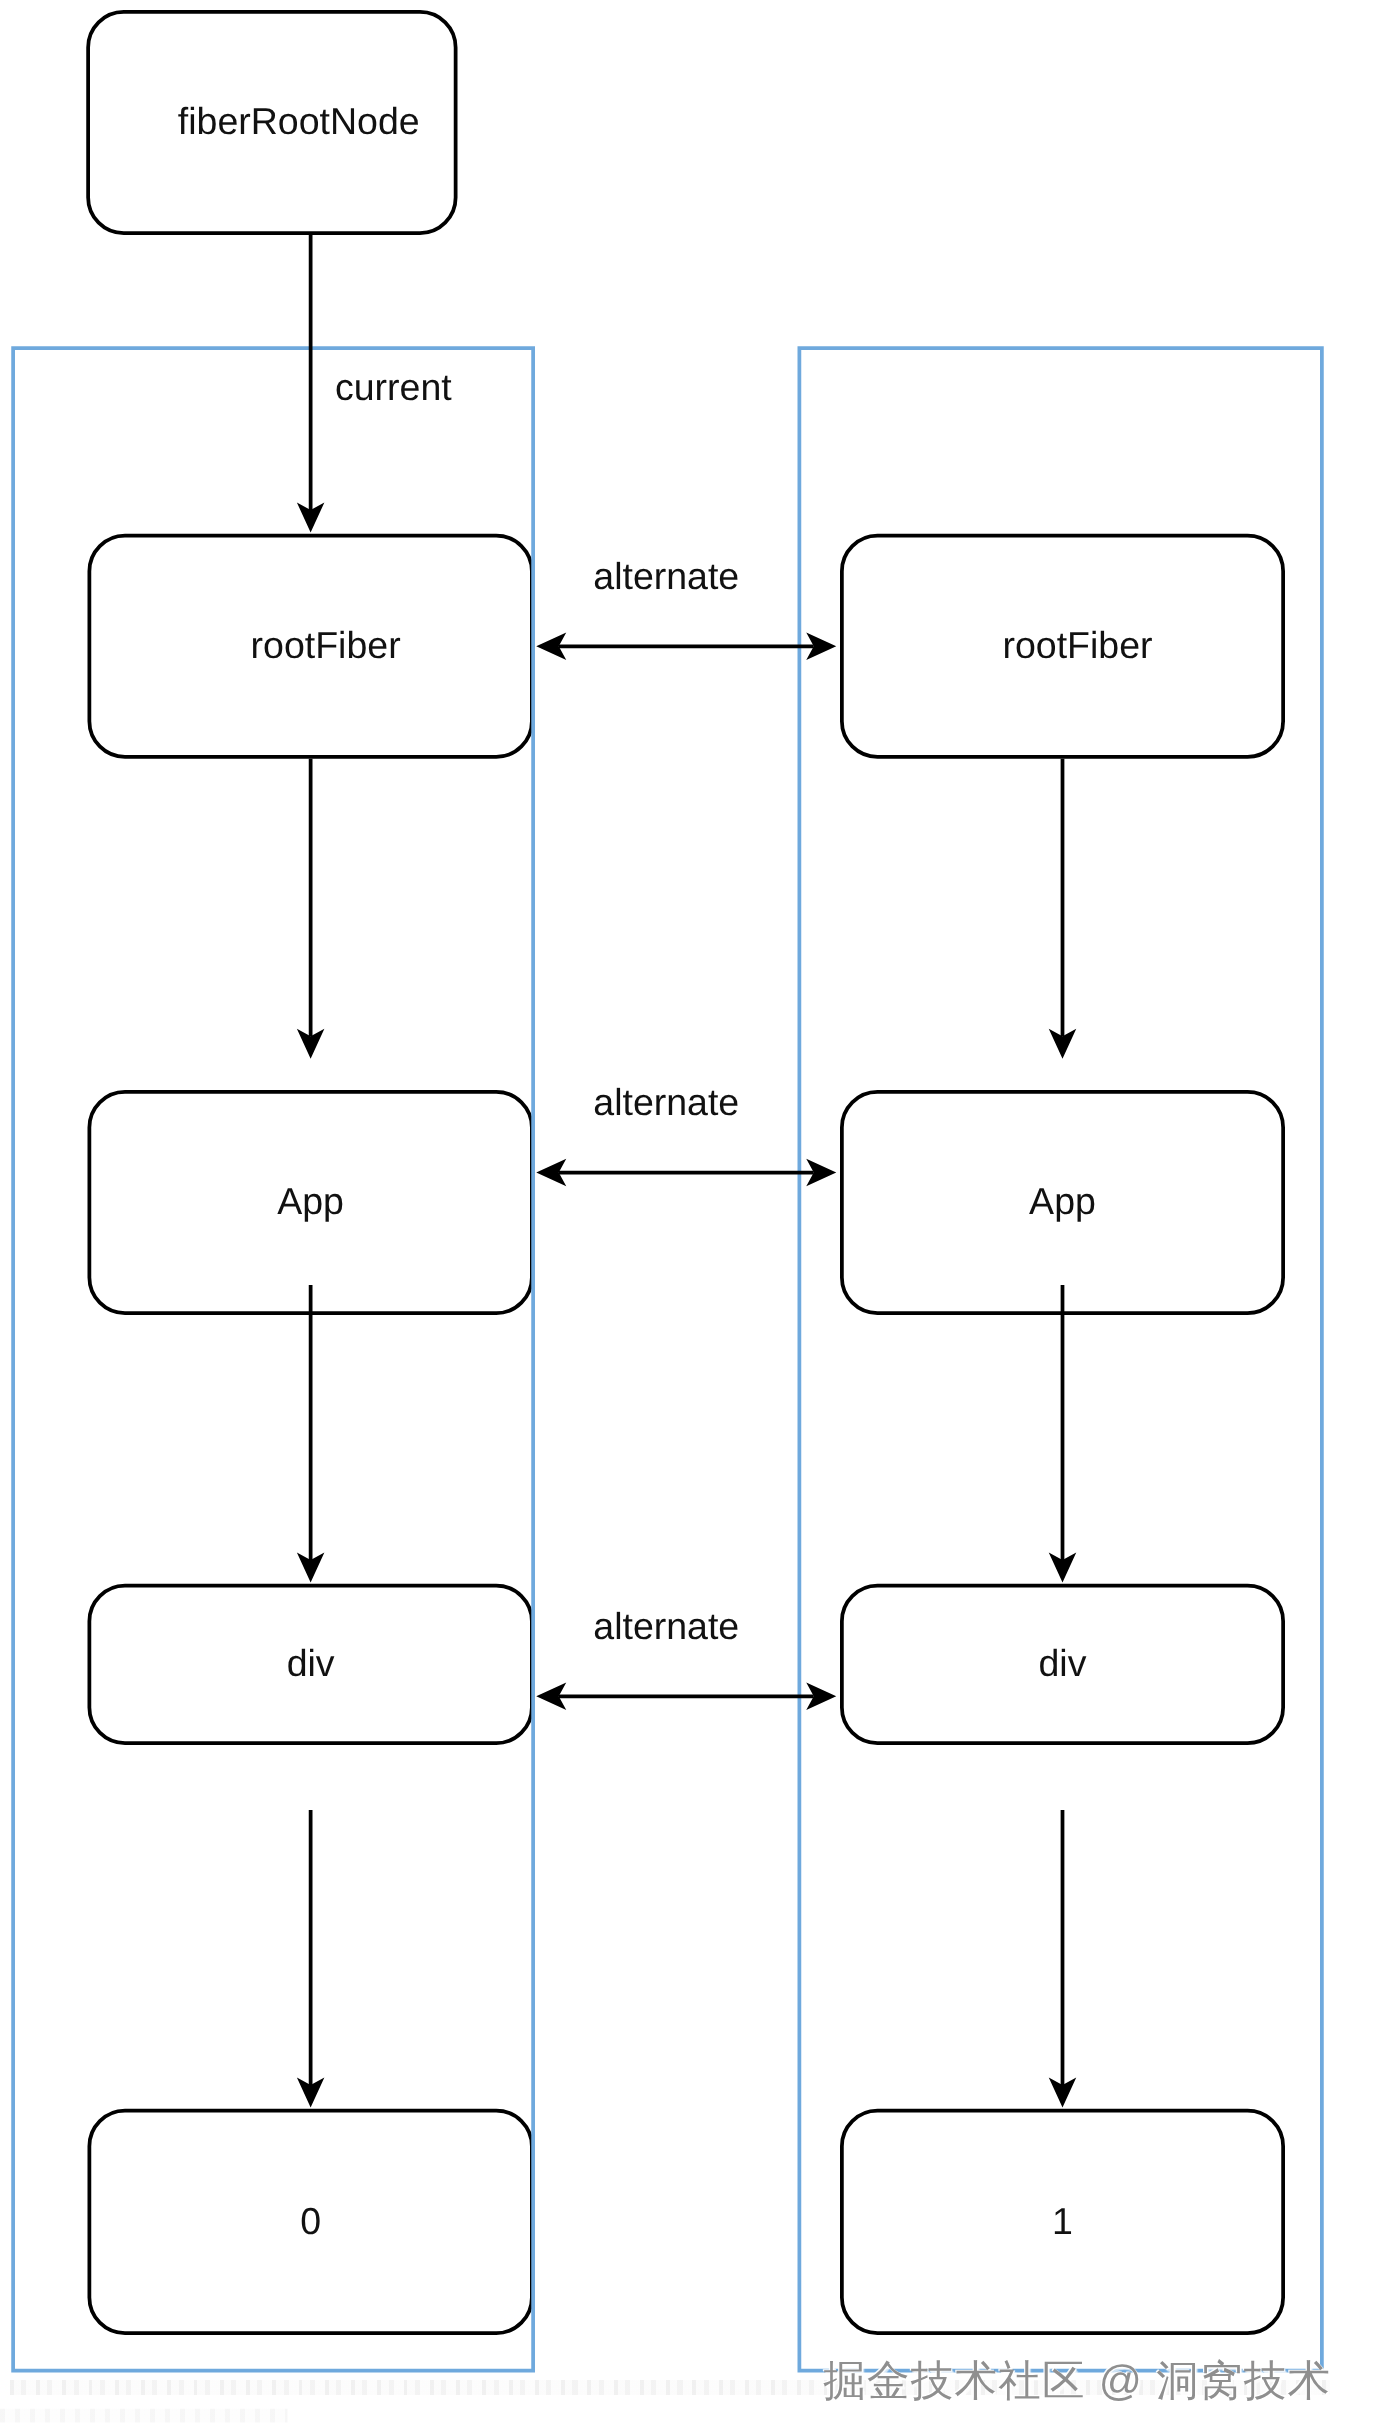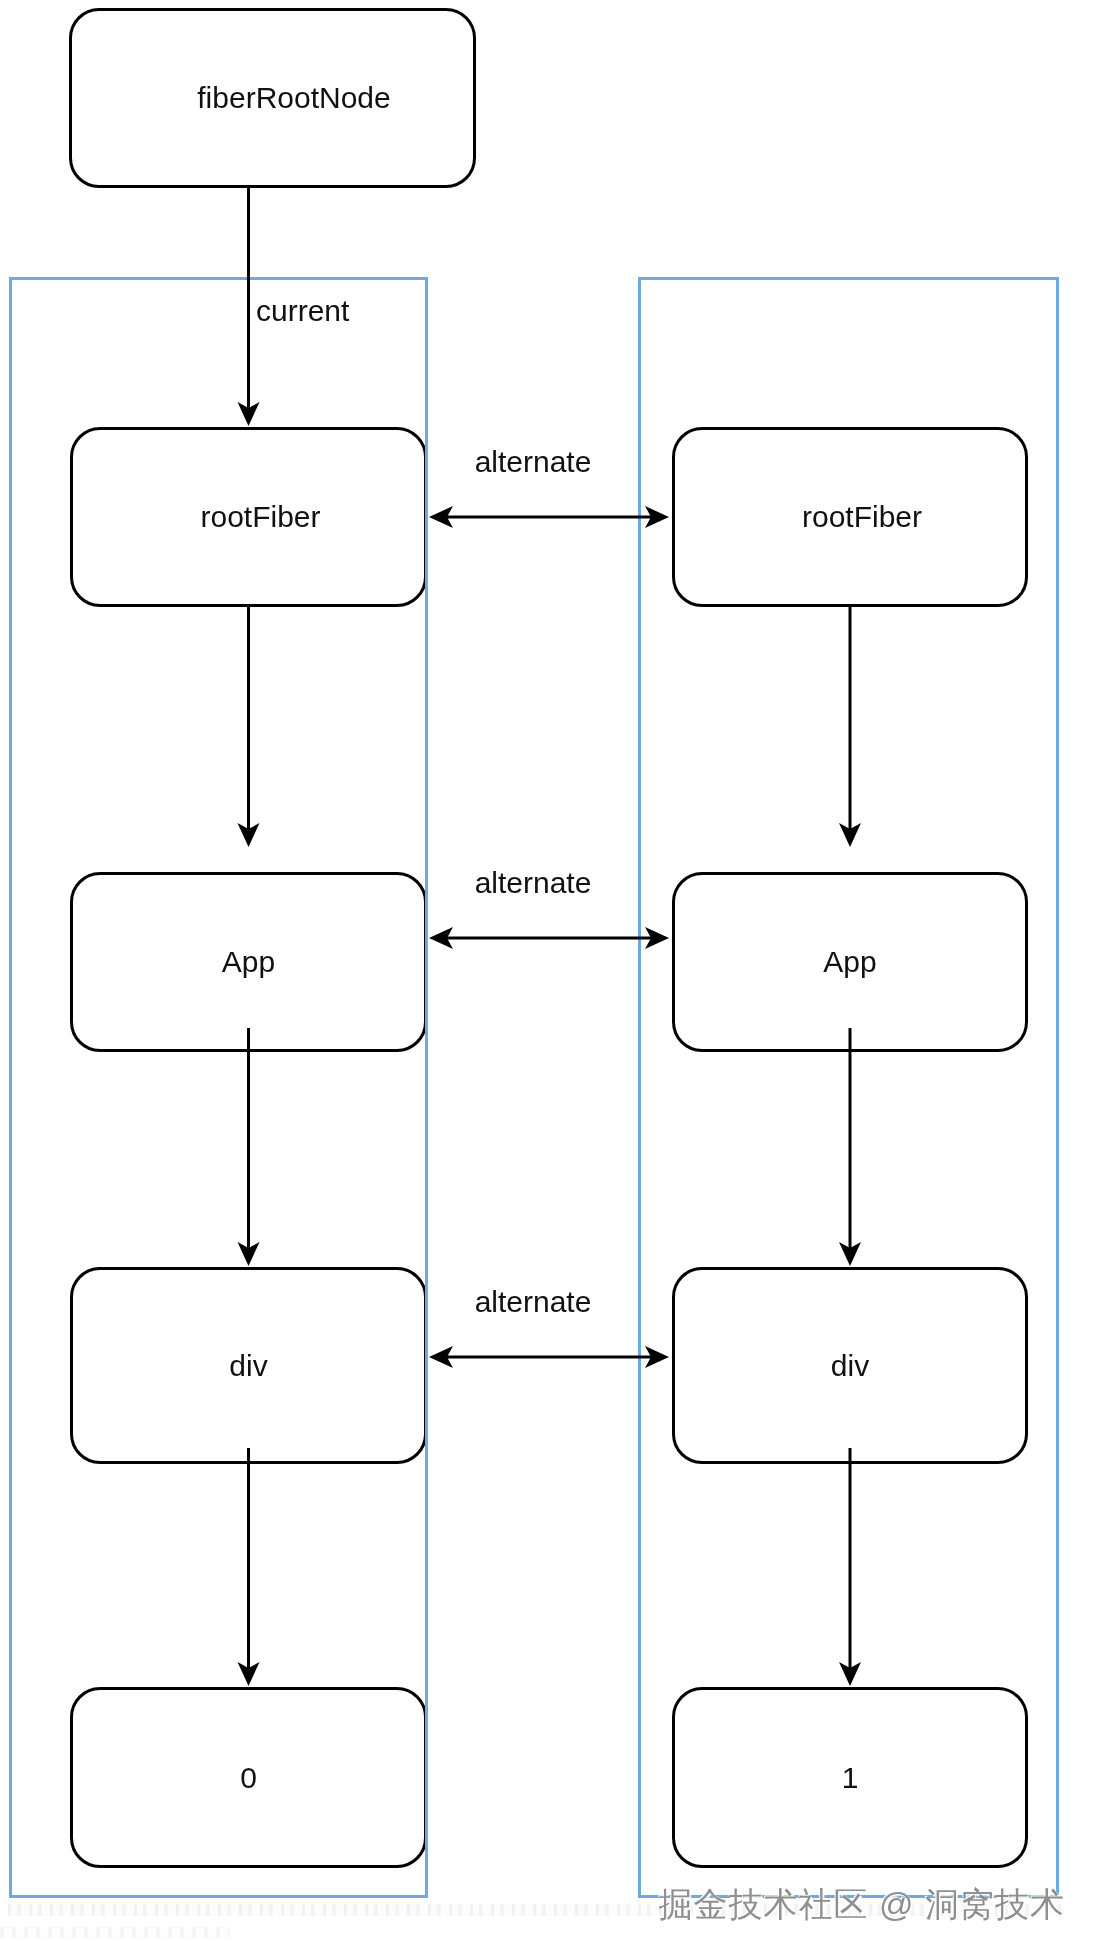--- a/index.html
+++ b/index.html
@@ -28,37 +28,37 @@
   .node{
     position:absolute;
     border:3px solid var(--line);
     border-radius:30px;
     background:var(--bg);
     display:flex;align-items:center;justify-content:center;
     font-size:30px;color:#111;
     z-index:1;
     box-sizing:border-box;
   }
-  .n-top{left:69px;top:8px;width:407px;height:180px;padding-left:43px;}
+  .n-top{left:69px;top:8px;width:297px;height:180px;padding-left:43px;}
   .col-l{left:70px;width:357px;}
   .col-r{left:672px;width:356px;}
   .row-1{top:427px;height:180px;padding-left:24px;}
   .row-2{top:872px;height:180px;}
-  .row-3{top:1267px;height:197px;}
+  .row-3{top:1267px;height:129px;}
   .row-4{top:1687px;height:181px;}
   .arrows{position:absolute;left:0;top:0;z-index:3;pointer-events:none;}
   .arrows line{stroke:var(--line);stroke-width:3;}
   .arrows path{fill:var(--line);stroke:none;}
   .edge-label{
     position:absolute;
     font-size:30px;color:#111;
     height:34px;line-height:34px;
     z-index:4;white-space:nowrap;
   }
-  .lbl-current{left:256px;top:294px;}
+  .lbl-current{left:268px;top:294px;}
   .lbl-alt{transform:translateX(-50%);left:533px;}
   .lbl-alt-1{top:445px;}
   .lbl-alt-2{top:866px;}
   .lbl-alt-3{top:1285px;}
   .watermark{
     position:absolute;
     right:36px;top:1882px;
     font-size:34px;letter-spacing:1px;
     color:var(--wm);
     text-shadow:-1px -1px 0 rgba(255,255,255,.95),1px 1px 0 rgba(255,255,255,.95),2px 2px 1px rgba(255,255,255,.75);

